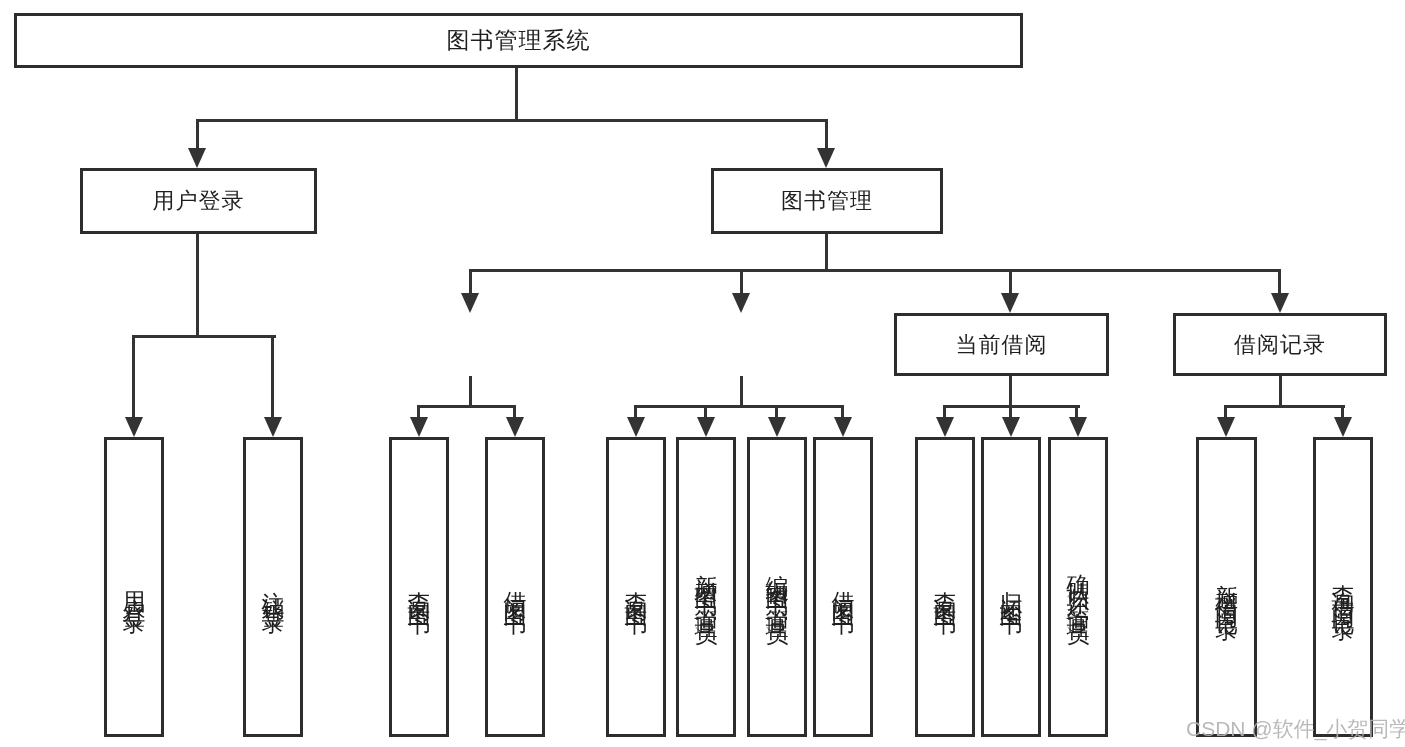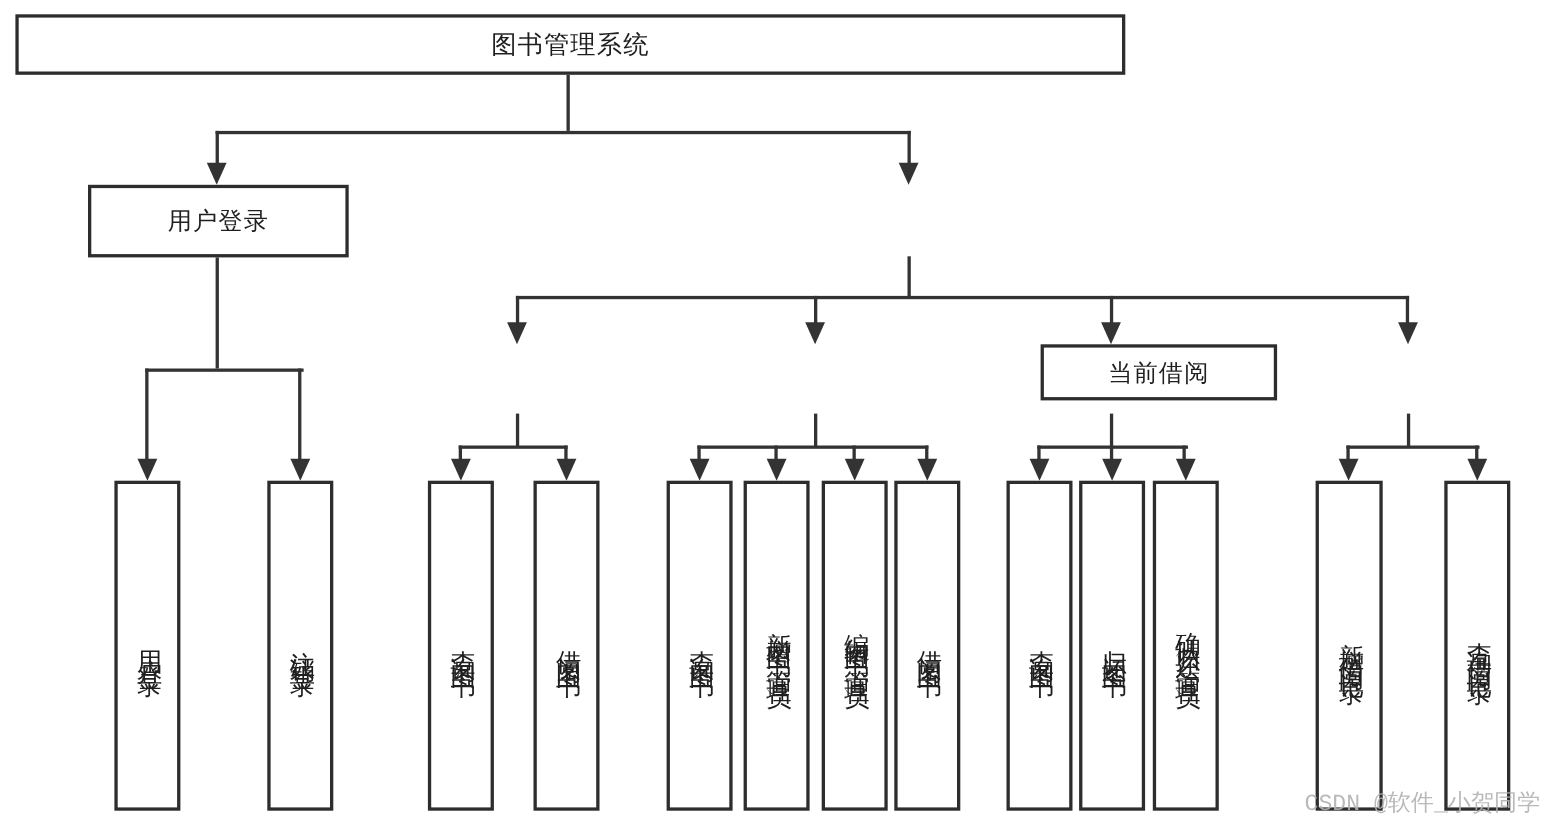--- a/index.html
+++ b/index.html
@@ -8,21 +8,21 @@
     --text:#1f1f1f;
     --watermark:#b2b2b2;
     --bg:#ffffff;
   }
   html,body{margin:0;padding:0;background:var(--bg);}
   .canvas{
     position:relative;
     width:1405px;height:747px;
     background:var(--bg);
     overflow:hidden;
-    font-family:Liberation Mono, monospace;
+    font-family:Liberation Sans, sans-serif;
     color:var(--text);
   }
   
   .vline{position:absolute;width:3px;background:var(--line);}
   .hline{position:absolute;height:3px;background:var(--line);}
   .arrow{
     position:absolute;width:0;height:0;
     border-left:9px solid transparent;
     border-right:9px solid transparent;
     border-top:20px solid var(--line);
@@ -126,23 +126,29 @@
   <div class="vline" style="left:1341px;top:405px;height:14px"></div>
   <div class="arrow" style="left:1334px;top:417px"></div>
 
   <div class="node" style="left:14px;top:13px;width:1009px;height:55px">
     <span class="h-label root-label">图书管理系统</span>
   </div>
 
   <div class="node" style="left:80px;top:168px;width:237px;height:66px">
     <span class="h-label">用户登录</span>
   </div>
+  <div class="node" style="left:711px;top:168px;width:232px;height:66px">
+    <span class="h-label">图书管理</span>
+  </div>
 
-  <div class="node" style="left:946px;top:313px;width:215px;height:51px">
+  <div class="node" style="left:894px;top:313px;width:215px;height:63px">
     <span class="h-label">当前借阅</span>
+  </div>
+  <div class="node" style="left:1173px;top:313px;width:214px;height:63px">
+    <span class="h-label">借阅记录</span>
   </div>
 
   <div class="node leaf" style="left:104px">
     <span class="vtext">用户登录</span>
   </div>
   <div class="node leaf" style="left:243px">
     <span class="vtext">注销登录</span>
   </div>
 
   <div class="node leaf" style="left:389px">

